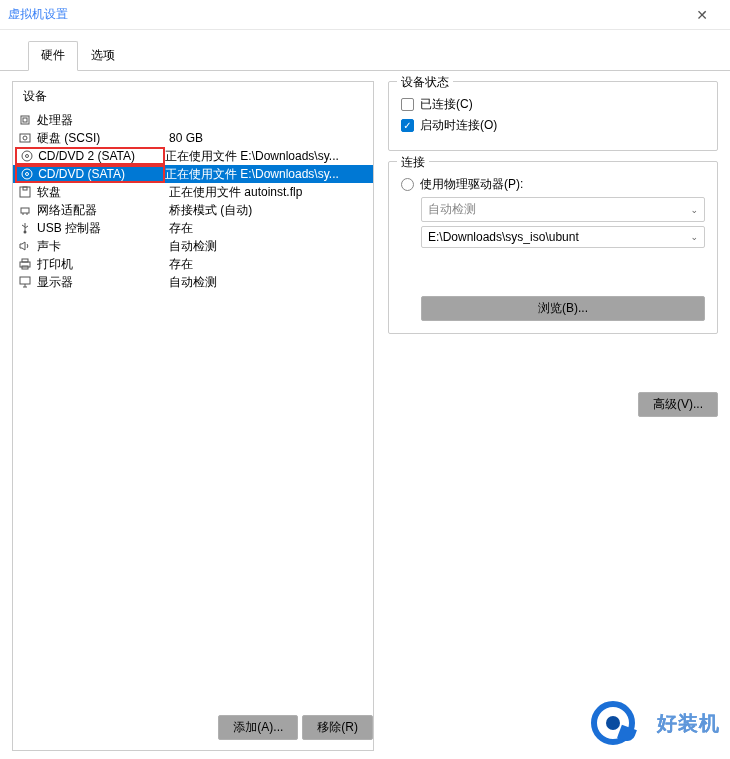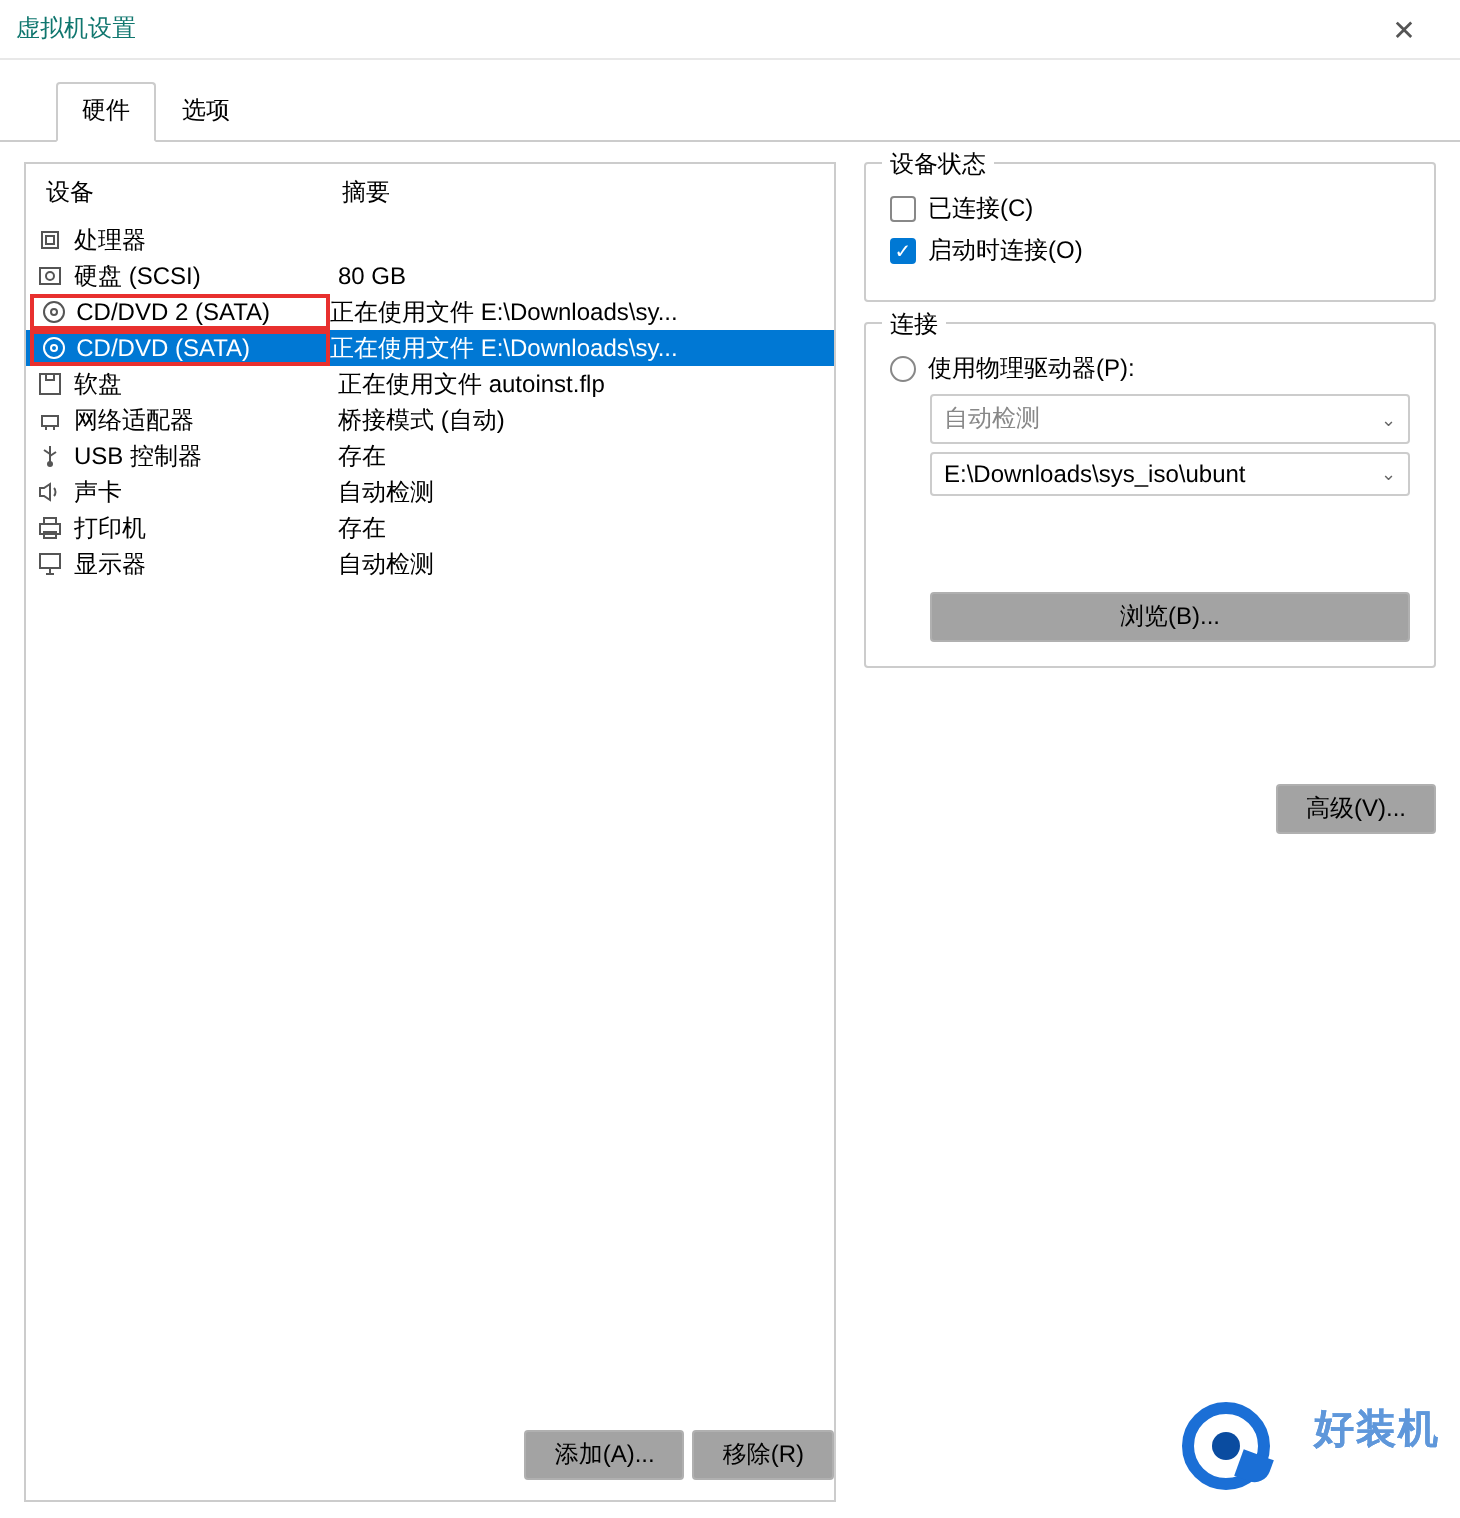--- a/index.html
+++ b/index.html
@@ -1,28 +1,28 @@
 <!DOCTYPE html>
 <html><head>
 <meta charset="utf-8">
 <style>
 * { box-sizing: border-box; margin: 0; padding: 0; font-family: "Microsoft YaHei", "Segoe UI", sans-serif; }
 body { width: 730px; height: 759px; background: #fff; font-size: 12px; color: #000; position: relative; overflow: hidden; }
 
 .titlebar { height: 30px; display: flex; align-items: center; padding: 0 8px; border-bottom: 1px solid #e8e8e8; }
-.titlebar .title { flex: 1; font-size: 12px; color: #0f766e; }
+.titlebar .title { flex: 1; font-size: 12px; color: #3b82f6; }
 .titlebar .close { width: 40px; text-align: center; font-size: 14px; color: #555; cursor: pointer; }
 
 .tabs { display: flex; padding: 10px 12px 0 28px; border-bottom: 1px solid #ccc; gap: 0; }
 .tab { padding: 5px 12px 6px; border: 1px solid transparent; position: relative; top: 1px; cursor: pointer; }
 .tab.active { border: 1px solid #ccc; border-bottom: 1px solid #fff; background: #fff; border-radius: 2px 2px 0 0; }
 
 .content { display: flex; padding: 10px 12px 12px 12px; gap: 14px; height: 692px; }
 
-.left-panel { width: 406px; border: 1px solid #ccc; display: flex; flex-direction: column; }
+.left-panel { width: 362px; border: 1px solid #ccc; display: flex; flex-direction: column; }
 .hw-header { display: flex; padding: 6px 6px; font-size: 12px; color: #000; }
 .hw-header .col-dev { width: 152px; padding-left: 4px; }
 .hw-header .col-sum { flex: 1; }
 
 .hw-list { flex: 1; overflow: hidden; }
 .hw-row { display: flex; align-items: center; height: 18px; padding: 0 4px; cursor: pointer; }
 .hw-row .icon { width: 16px; height: 14px; margin-right: 4px; display: flex; align-items: center; justify-content: center; color: #555; }
 .hw-row .dev { width: 132px; white-space: nowrap; overflow: hidden; text-overflow: ellipsis; }
 .hw-row .sum { flex: 1; white-space: nowrap; overflow: hidden; text-overflow: ellipsis; }
 .hw-row.selected { background: #0078d4; color: #fff; }
@@ -45,21 +45,21 @@
 .indent { margin-left: 20px; margin-top: 4px; }
 .select-box { border: 1px solid #ccc; background: #fff; padding: 3px 6px; display: flex; justify-content: space-between; align-items: center; border-radius: 2px; color: #888; }
 .select-box.enabled { color: #000; }
 .select-box .arrow { font-size: 9px; color: #666; }
 
 .iso-row { display: flex; gap: 6px; flex-direction: column; }
 .iso-row .select-box { flex: 1; }
 
 .adv-btn-row { display: flex; justify-content: flex-end; margin-top: 6px; }
 
-.watermark { position: absolute; right: 10px; bottom: 14px; display: flex; gap: 22px; }
+.watermark { position: absolute; right: 10px; bottom: 14px; display: flex; align-items: center; gap: 22px; }
 .wm-logo { width: 44px; height: 44px; border-radius: 50%; border: 6px solid #1b6fd6; display: flex; align-items: center; justify-content: center; position: relative; background: #fff; }
 .wm-logo::after { content: ''; position: absolute; width: 14px; height: 14px; background: #0a4ca0; border-radius: 50%; }
 .wm-tail { position: absolute; right: -6px; bottom: -2px; width: 16px; height: 14px; background: #1b6fd6; border-radius: 0 0 8px 0; transform: rotate(20deg); }
 .wm-text { font-size: 20px; font-weight: bold; background: linear-gradient(#6aa9f0, #3e7cc9); -webkit-background-clip: text; color: #5f97da; letter-spacing: 1px; }
 
 svg { display: block; }
 </style>
 </head>
 <body>
 
@@ -71,21 +71,20 @@
 <div class="tabs">
   <div class="tab active">硬件</div>
   <div class="tab">选项</div>
 </div>
 
 <div class="content">
 
   <div class="left-panel">
     <div class="hw-header">
       <div class="col-dev">设备</div>
-      <div class="col-sum">摘要</div>
     </div>
     <div class="hw-list" id="hw-list">
         <div class="hw-row">
           <span class="icon">
             <svg width="12" height="12" viewBox="0 0 12 12">
               <rect x="2" y="2" width="8" height="8" fill="none" stroke="currentColor"></rect>
               <rect x="4" y="4" width="4" height="4" fill="none" stroke="currentColor"></rect>
             </svg>
           </span>
           <span class="dev">处理器</span>

